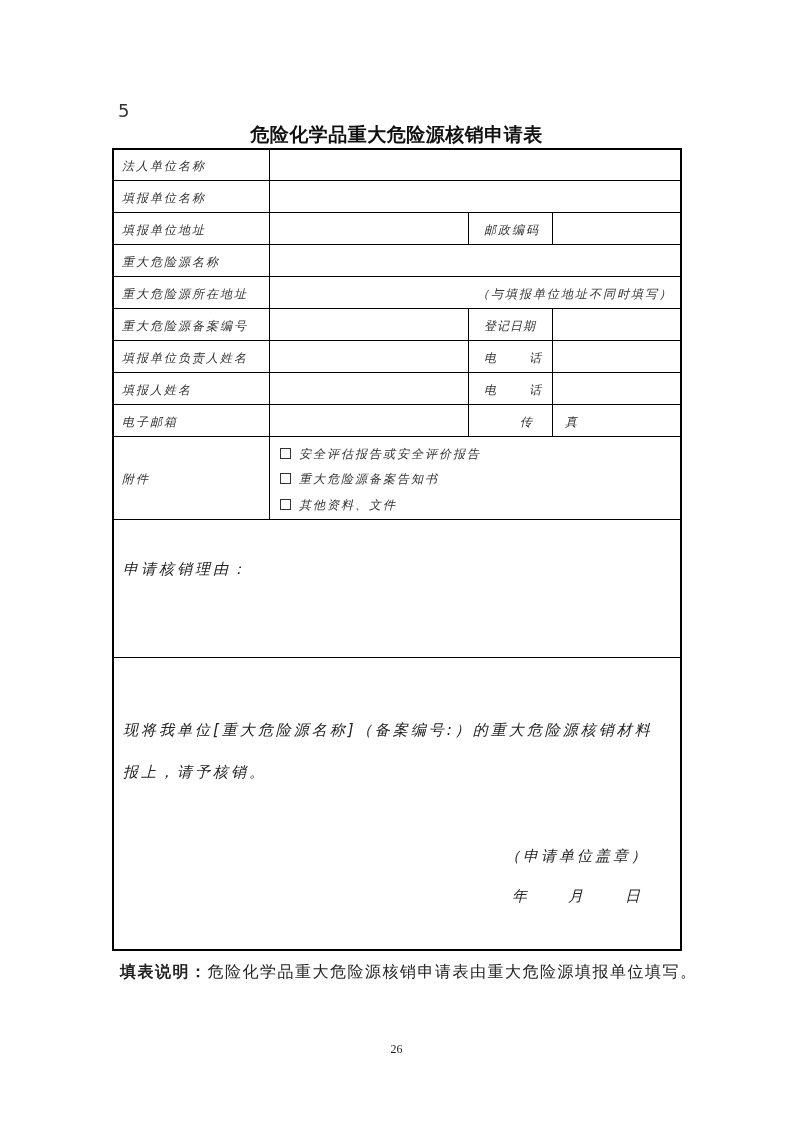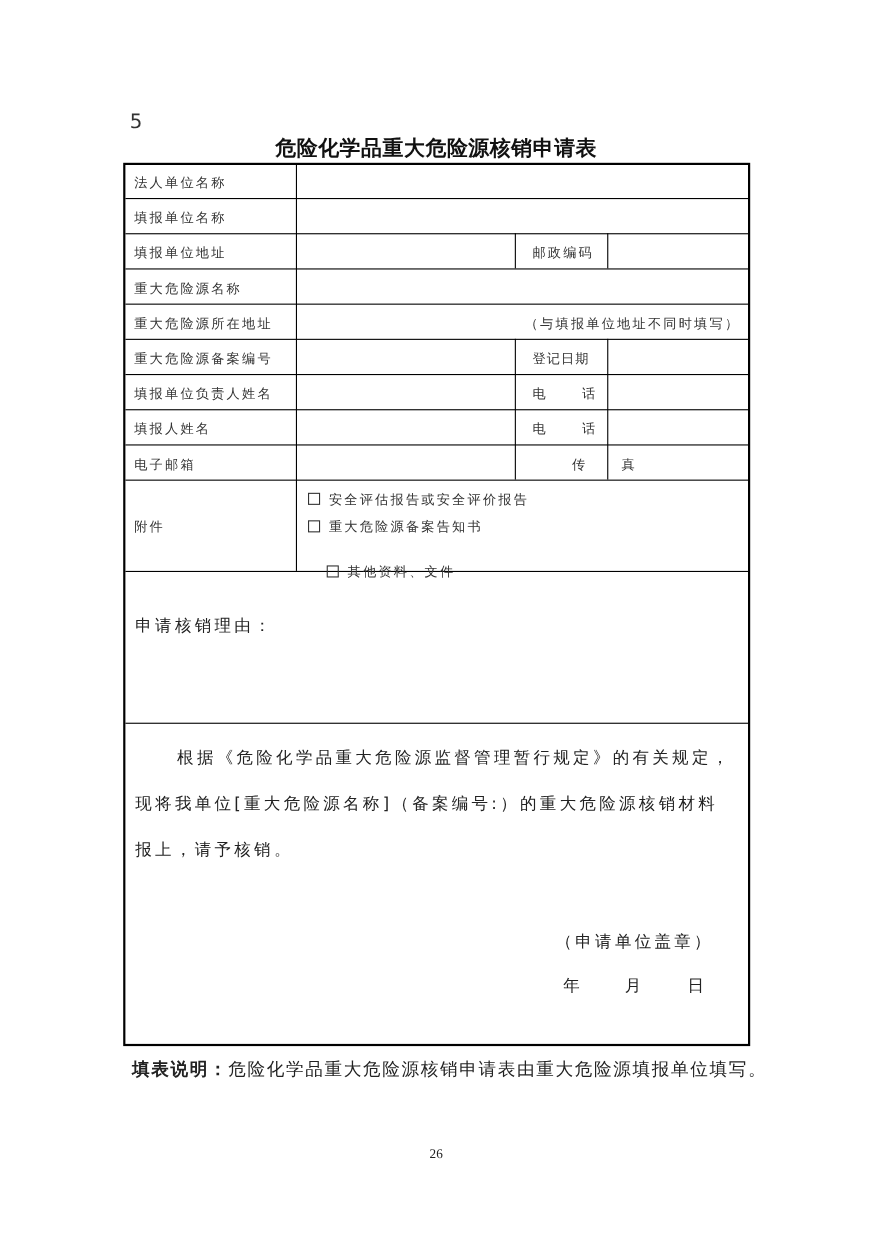--- a/index.html
+++ b/index.html
@@ -1,21 +1,21 @@
 <!DOCTYPE html>
 <html><head>
 <meta charset="utf-8">
 <style>
   html, body { margin:0; padding:0; background:#ffffff; }
   body { width:793px; height:1122px; position:relative; overflow:hidden;
          font-family:"DejaVu Sans", sans-serif; color:#222; }
   .abs { position:absolute; }
   #form-number { left:118px; top:100px; font-size:18px; color:#333; font-family:"DejaVu Sans", sans-serif; }
   #doc-title { left:0; width:793px; top:122px; text-align:center; font-size:19px; font-weight:bold; color:#111; letter-spacing:0.5px; }
-  #form-table { left:112px; top:148px; width:566px; height:799px; border:2px solid #000; box-sizing:content-box; }
+  #form-table { left:112px; top:148px; width:566px; height:799px; border:2px solid #000; box-sizing:content-box;font-style:italic; }
   .hline { position:absolute; height:1px; background:#000; }
   .vline { position:absolute; width:1px; background:#000; }
   .cell-label { position:absolute; font-size:12px; color:#333; letter-spacing:2px; white-space:nowrap; }
   .cell-input { position:absolute; background:transparent; }
   .checkbox-row { position:absolute; font-size:12px; color:#333; letter-spacing:2px; white-space:nowrap; }
   .checkbox { display:inline-block; width:9px; height:9px; border:1px solid #333; margin-right:8px; vertical-align:-1px; }
   .reason-label { position:absolute; font-size:15px; color:#222; letter-spacing:3px; }
   .body-text { position:absolute; font-size:15px; color:#222; letter-spacing:3px; white-space:nowrap; }
   .sign-text { position:absolute; font-size:15px; color:#222; letter-spacing:3px; white-space:nowrap; }
   #fill-note { left:120px; top:962px; font-size:16px; color:#222; letter-spacing:1.5px; white-space:nowrap; }
@@ -87,28 +87,27 @@
   <div class="cell-label" style="left:370px;top:264px;letter-spacing:3px;margin-left:36px;">传　　真</div>
   <div class="cell-input" style="left:439px;top:255px;width:127px;height:31px;"></div>
 
   <div class="cell-label" style="left:8px;top:321px;">附件</div>
   <div class="checkbox-row" style="left:166px;top:296px;">
     <span class="checkbox"></span><span>安全评估报告或安全评价报告</span>
   </div>
   <div class="checkbox-row" style="left:166px;top:321px;text-align:right;">
     <span class="checkbox"></span><span>重大危险源备案告知书</span>
   </div>
-  <div class="checkbox-row" style="left:183px;top:347px;margin-top:15px;">
+  <div class="checkbox-row" style="left:166px;top:347px;">
     <span class="checkbox"></span><span>其他资料、文件</span>
   </div>
 
   <div class="reason-label" style="left:9px;top:374px;margin-top:36px;">申请核销理由：</div>
   <div class="cell-input" style="left:0;top:396px;width:566px;height:110px;"></div>
 
-  <div class="body-text" style="left:47px;top:530px;">根据《危险化学品重大危险源监督管理暂行规定》的有关规定，</div>
   <div class="body-text" style="left:9px;top:571px;">现将我单位[重大危险源名称]（备案编号:）的重大危险源核销材料</div>
   <div class="body-text" style="left:9px;top:613px;">报上，请予核销。</div>
   <div class="sign-text" style="left:391px;top:697px;">（申请单位盖章）</div>
   <div class="sign-text" style="left:398px;top:737px;">年</div>
   <div class="sign-text" style="left:454px;top:737px;">月</div>
   <div class="sign-text" style="left:511px;top:737px;">日</div>
 </div>
 
 <div class="abs" id="fill-note">
   <b>填表说明：</b><span>危险化学品重大危险源核销申请表由重大危险源填报单位填写。</span>

